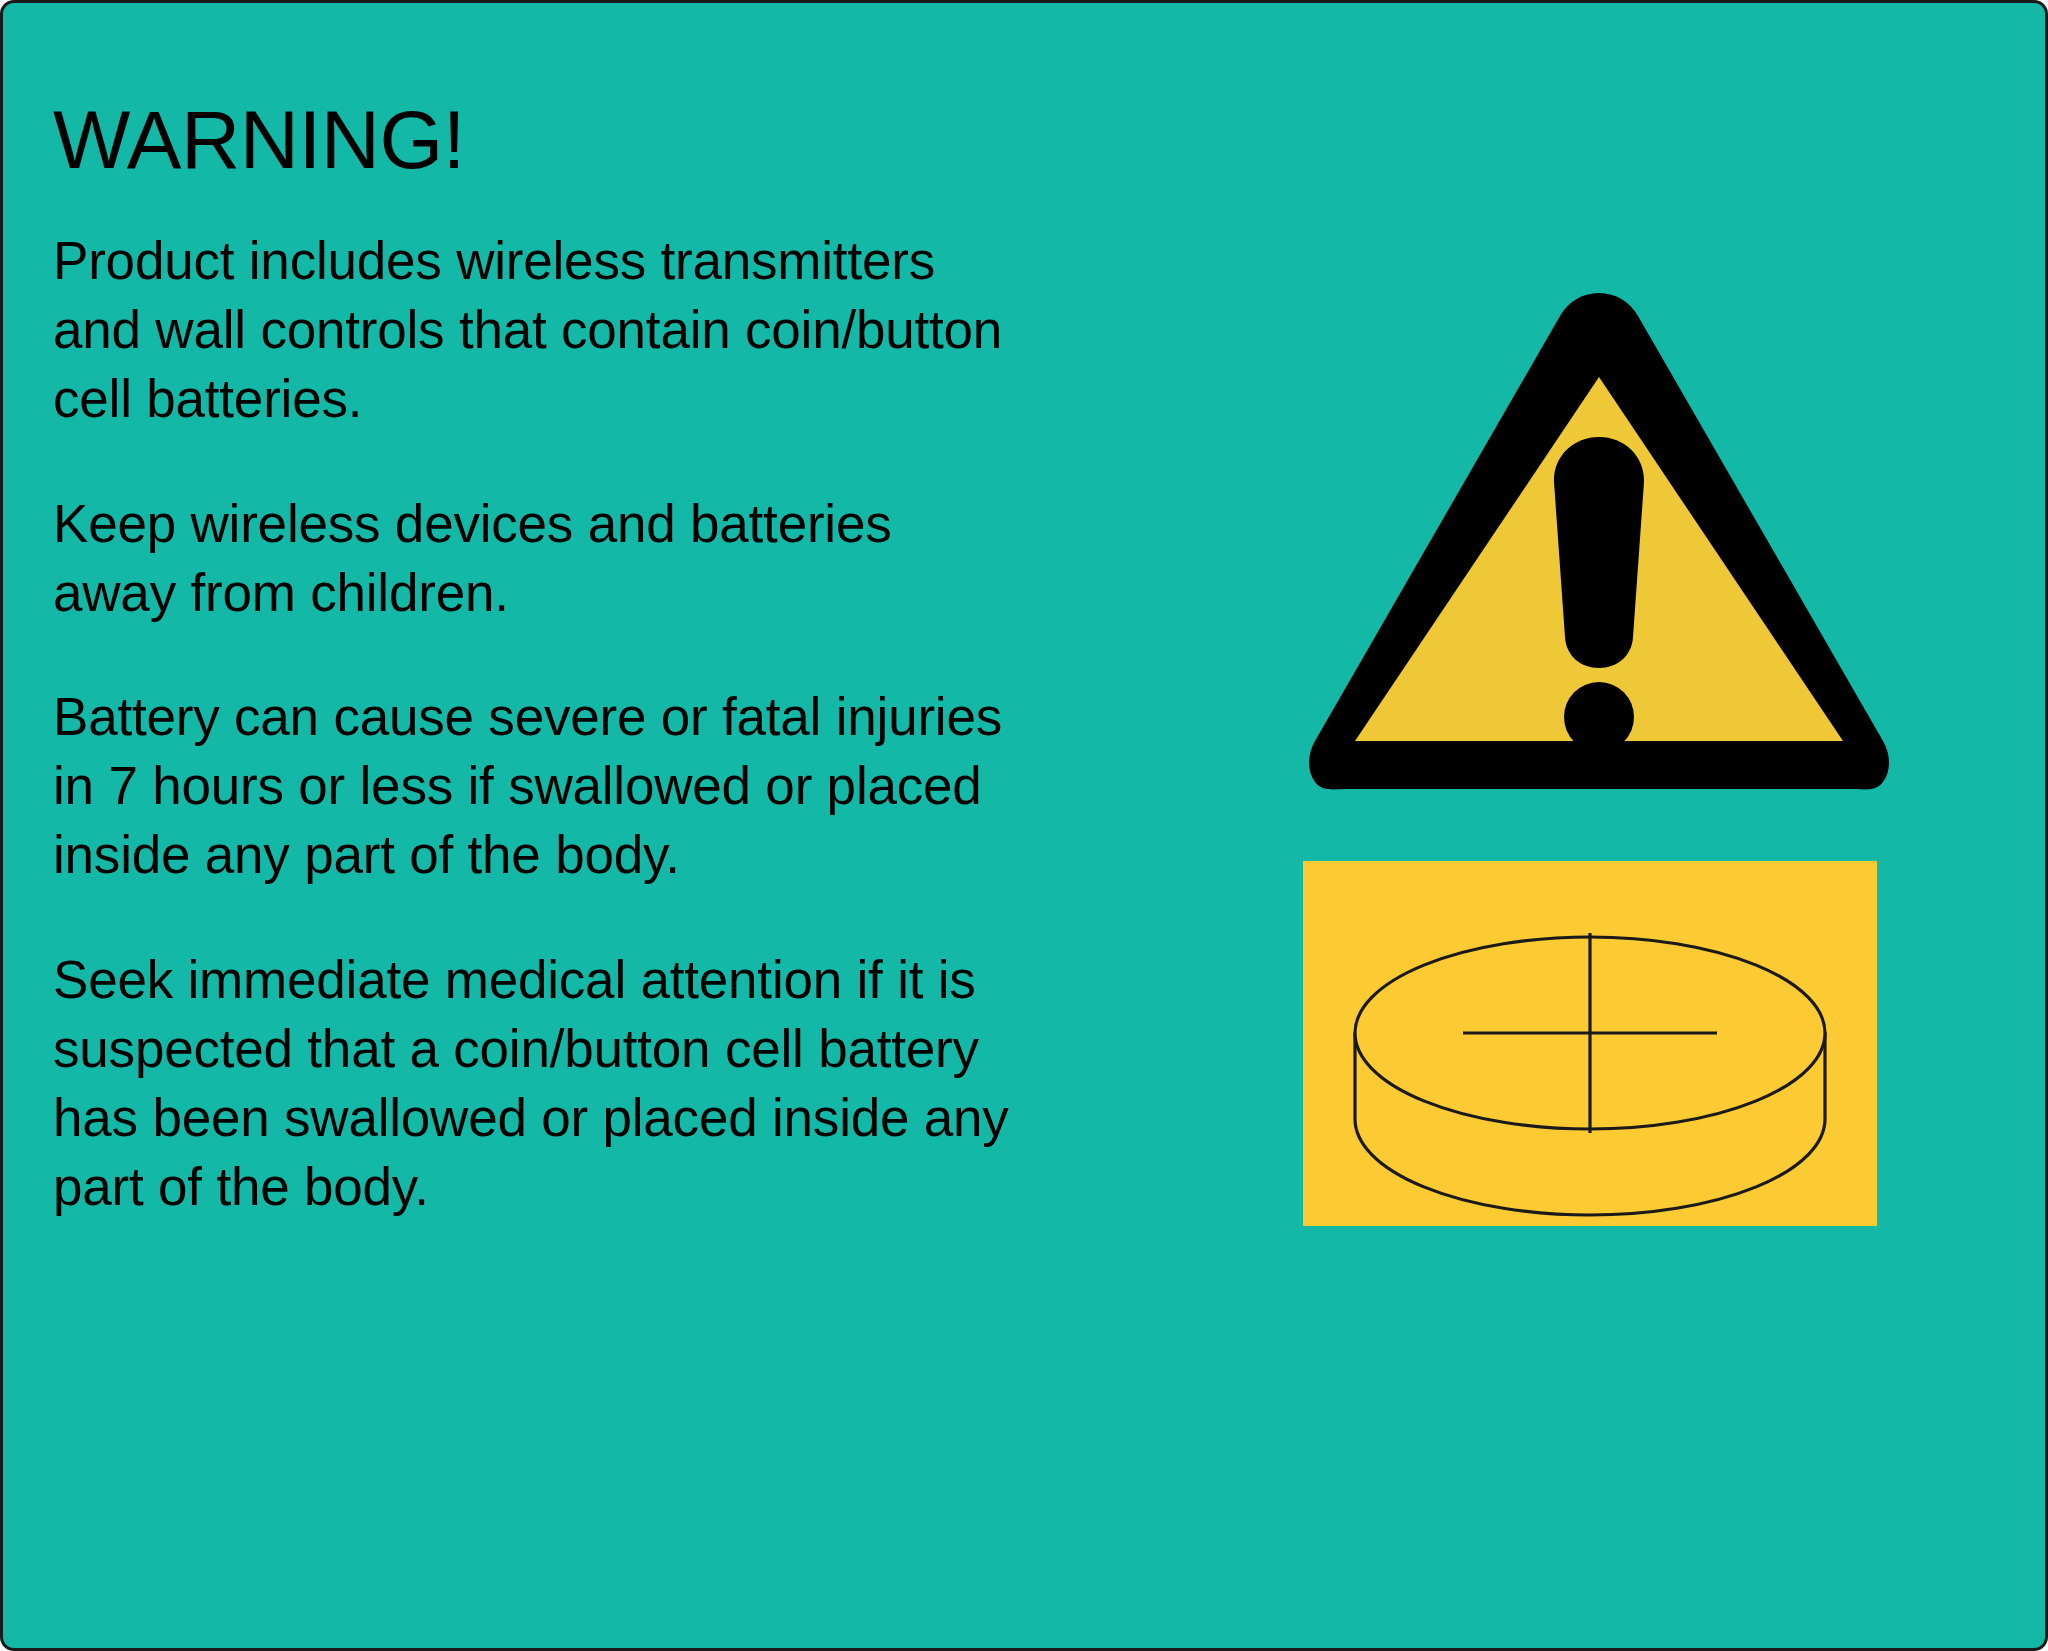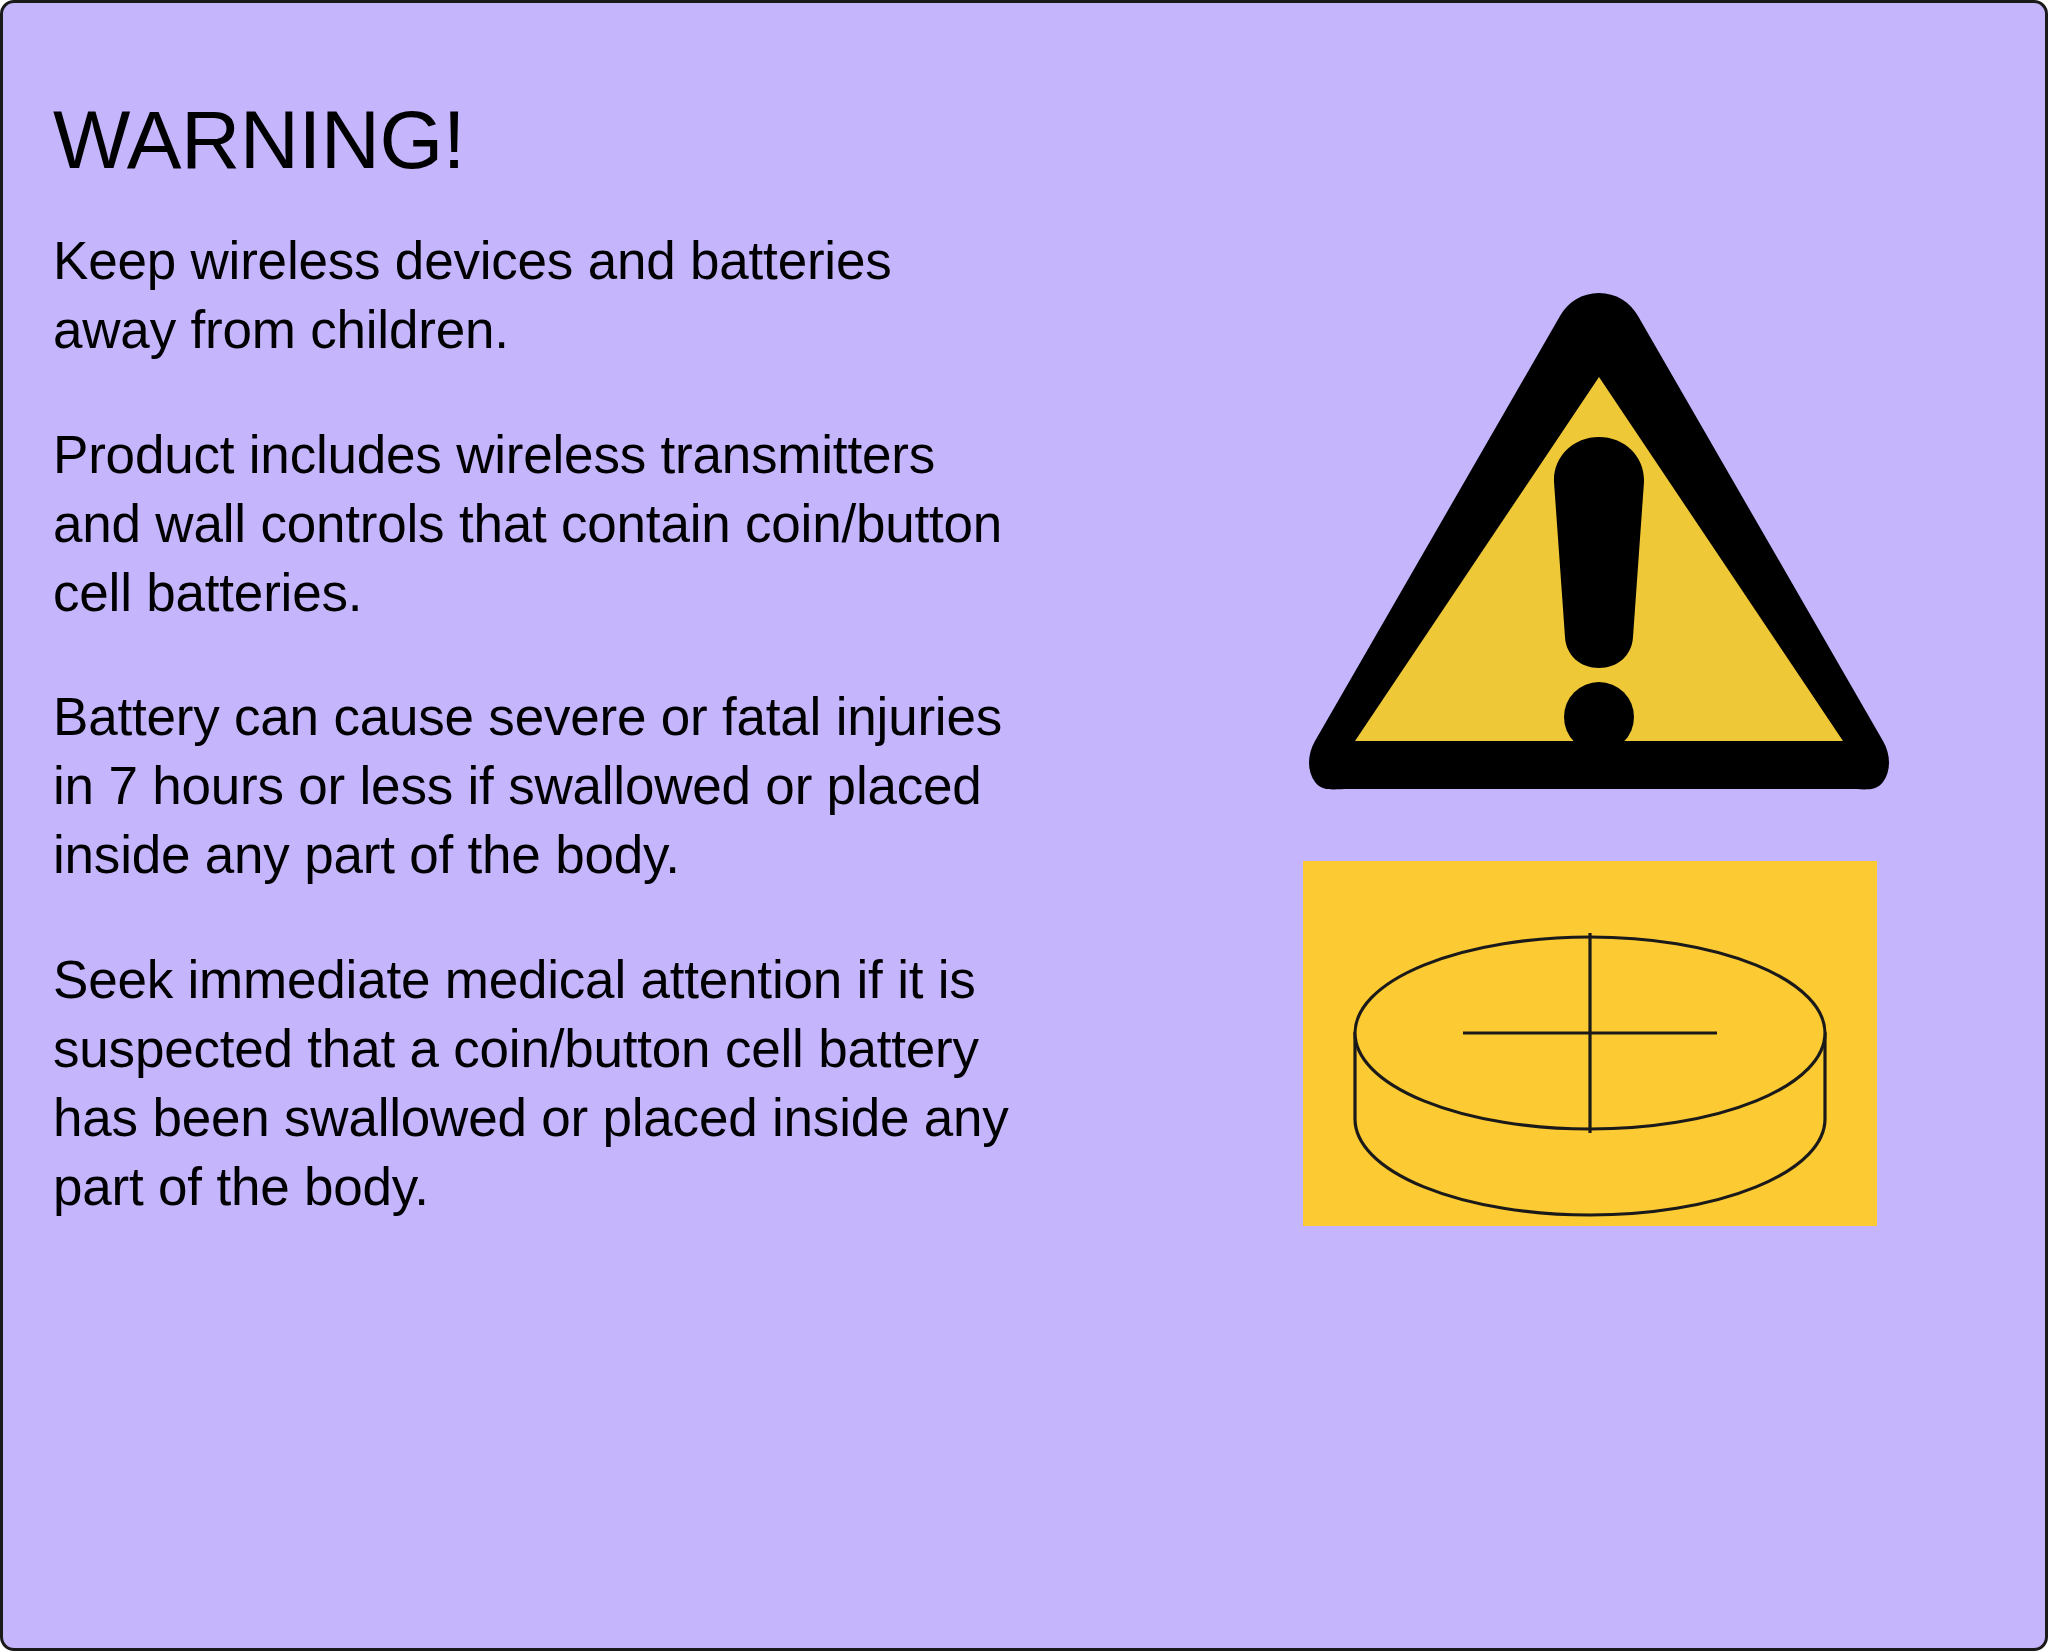--- a/index.html
+++ b/index.html
@@ -12,21 +12,21 @@
     height: 1651px;
     font-family: "Liberation Sans", sans-serif;
     -webkit-font-smoothing: antialiased;
   }
 
   #label-page {
     position: relative;
     width: 2048px;
     height: 1651px;
     box-sizing: border-box;
-    background: #c4b5fd;
+    background: #14b8a6;
     border: 3px solid #1a1a1a;
     border-radius: 14px;
     overflow: hidden;
   }
 
   
   #text-column {
     position: absolute;
     left: 50px;
     top: 96px;
@@ -88,23 +88,23 @@
 </style>
 </head>
 <body>
 
 <div id="label-page">
 
   <div id="text-column">
 
     <h1 id="warning-title">WARNING!</h1>
 
+    <p class="warning-paragraph">Product includes wireless transmitters and wall controls that contain coin/button cell batteries.</p>
+
     <p class="warning-paragraph">Keep wireless devices and batteries away from children.</p>
-
-    <p class="warning-paragraph">Product includes wireless transmitters and wall controls that contain coin/button cell batteries.</p>
 
     <p class="warning-paragraph">Battery can cause severe or fatal injuries in 7 hours or less if swallowed or placed inside any part of the body.</p>
 
     <p class="warning-paragraph">Seek immediate medical attention if it is suspected that a coin/button cell battery has been swallowed or placed inside any part of the body.</p>
   </div>
 
   <div id="pictogram-column">
 
     <div id="warning-triangle-icon">
       <svg viewBox="0 0 592 512" width="592" height="512" aria-hidden="true">

